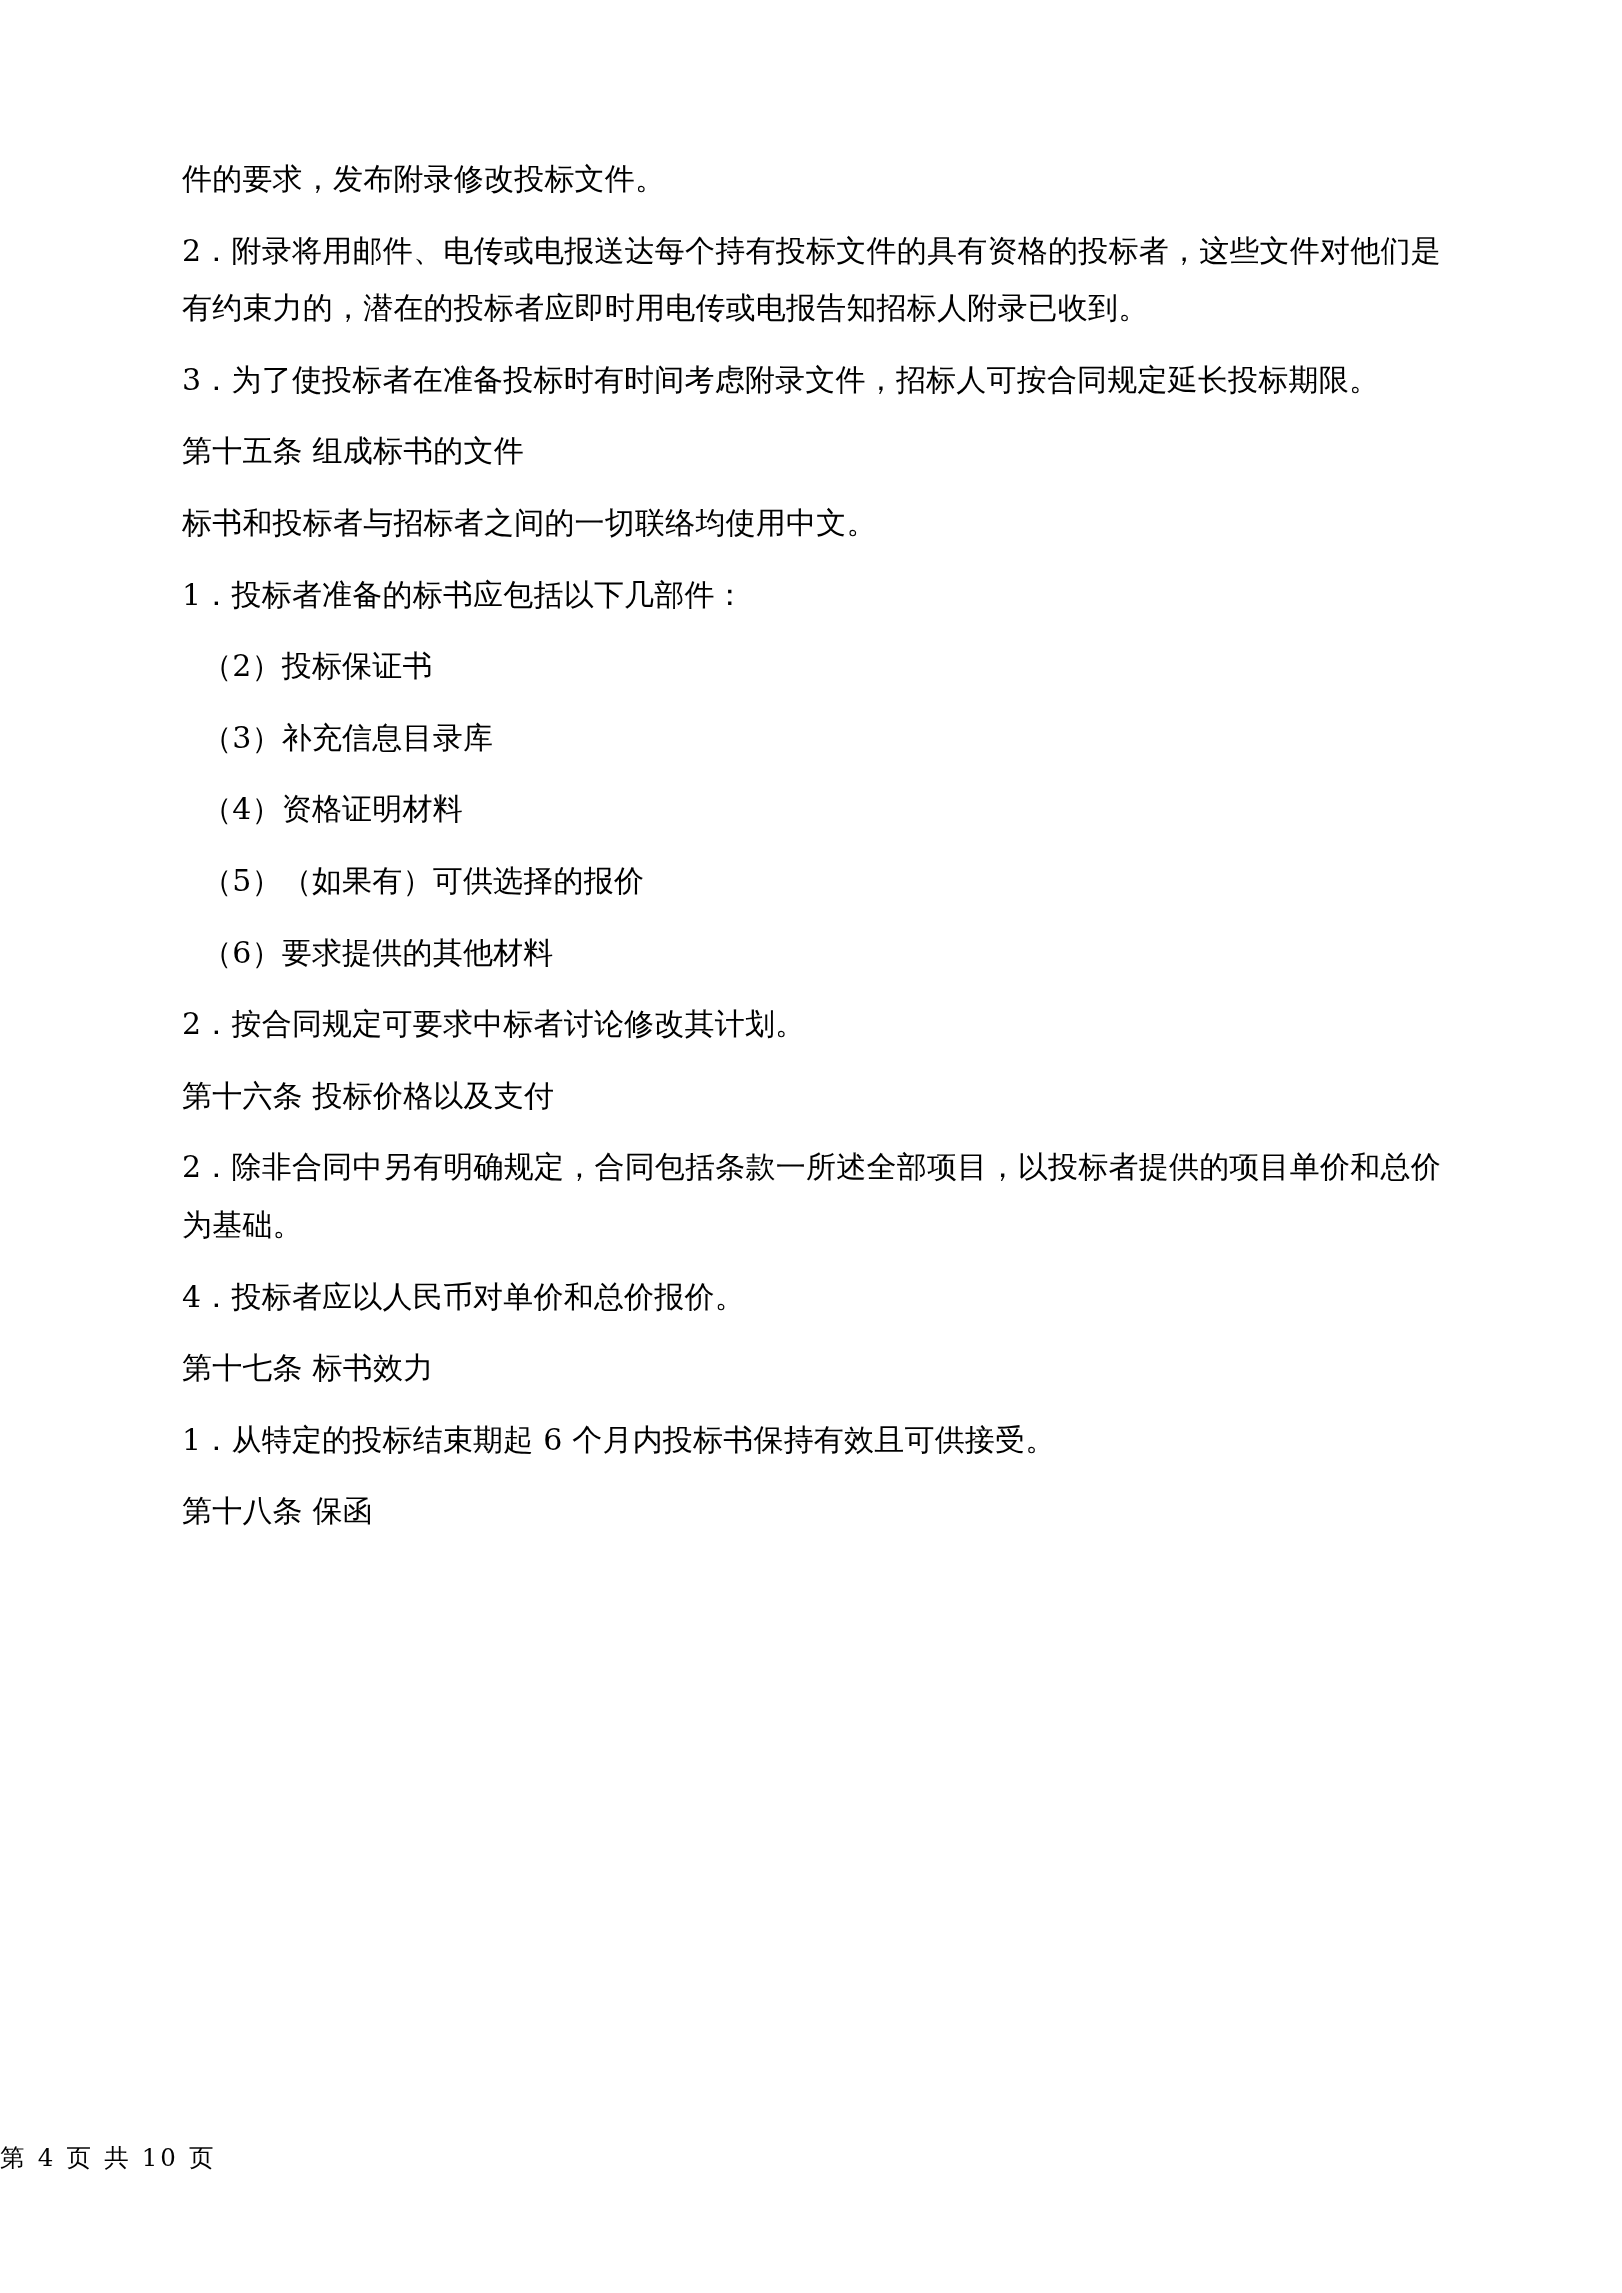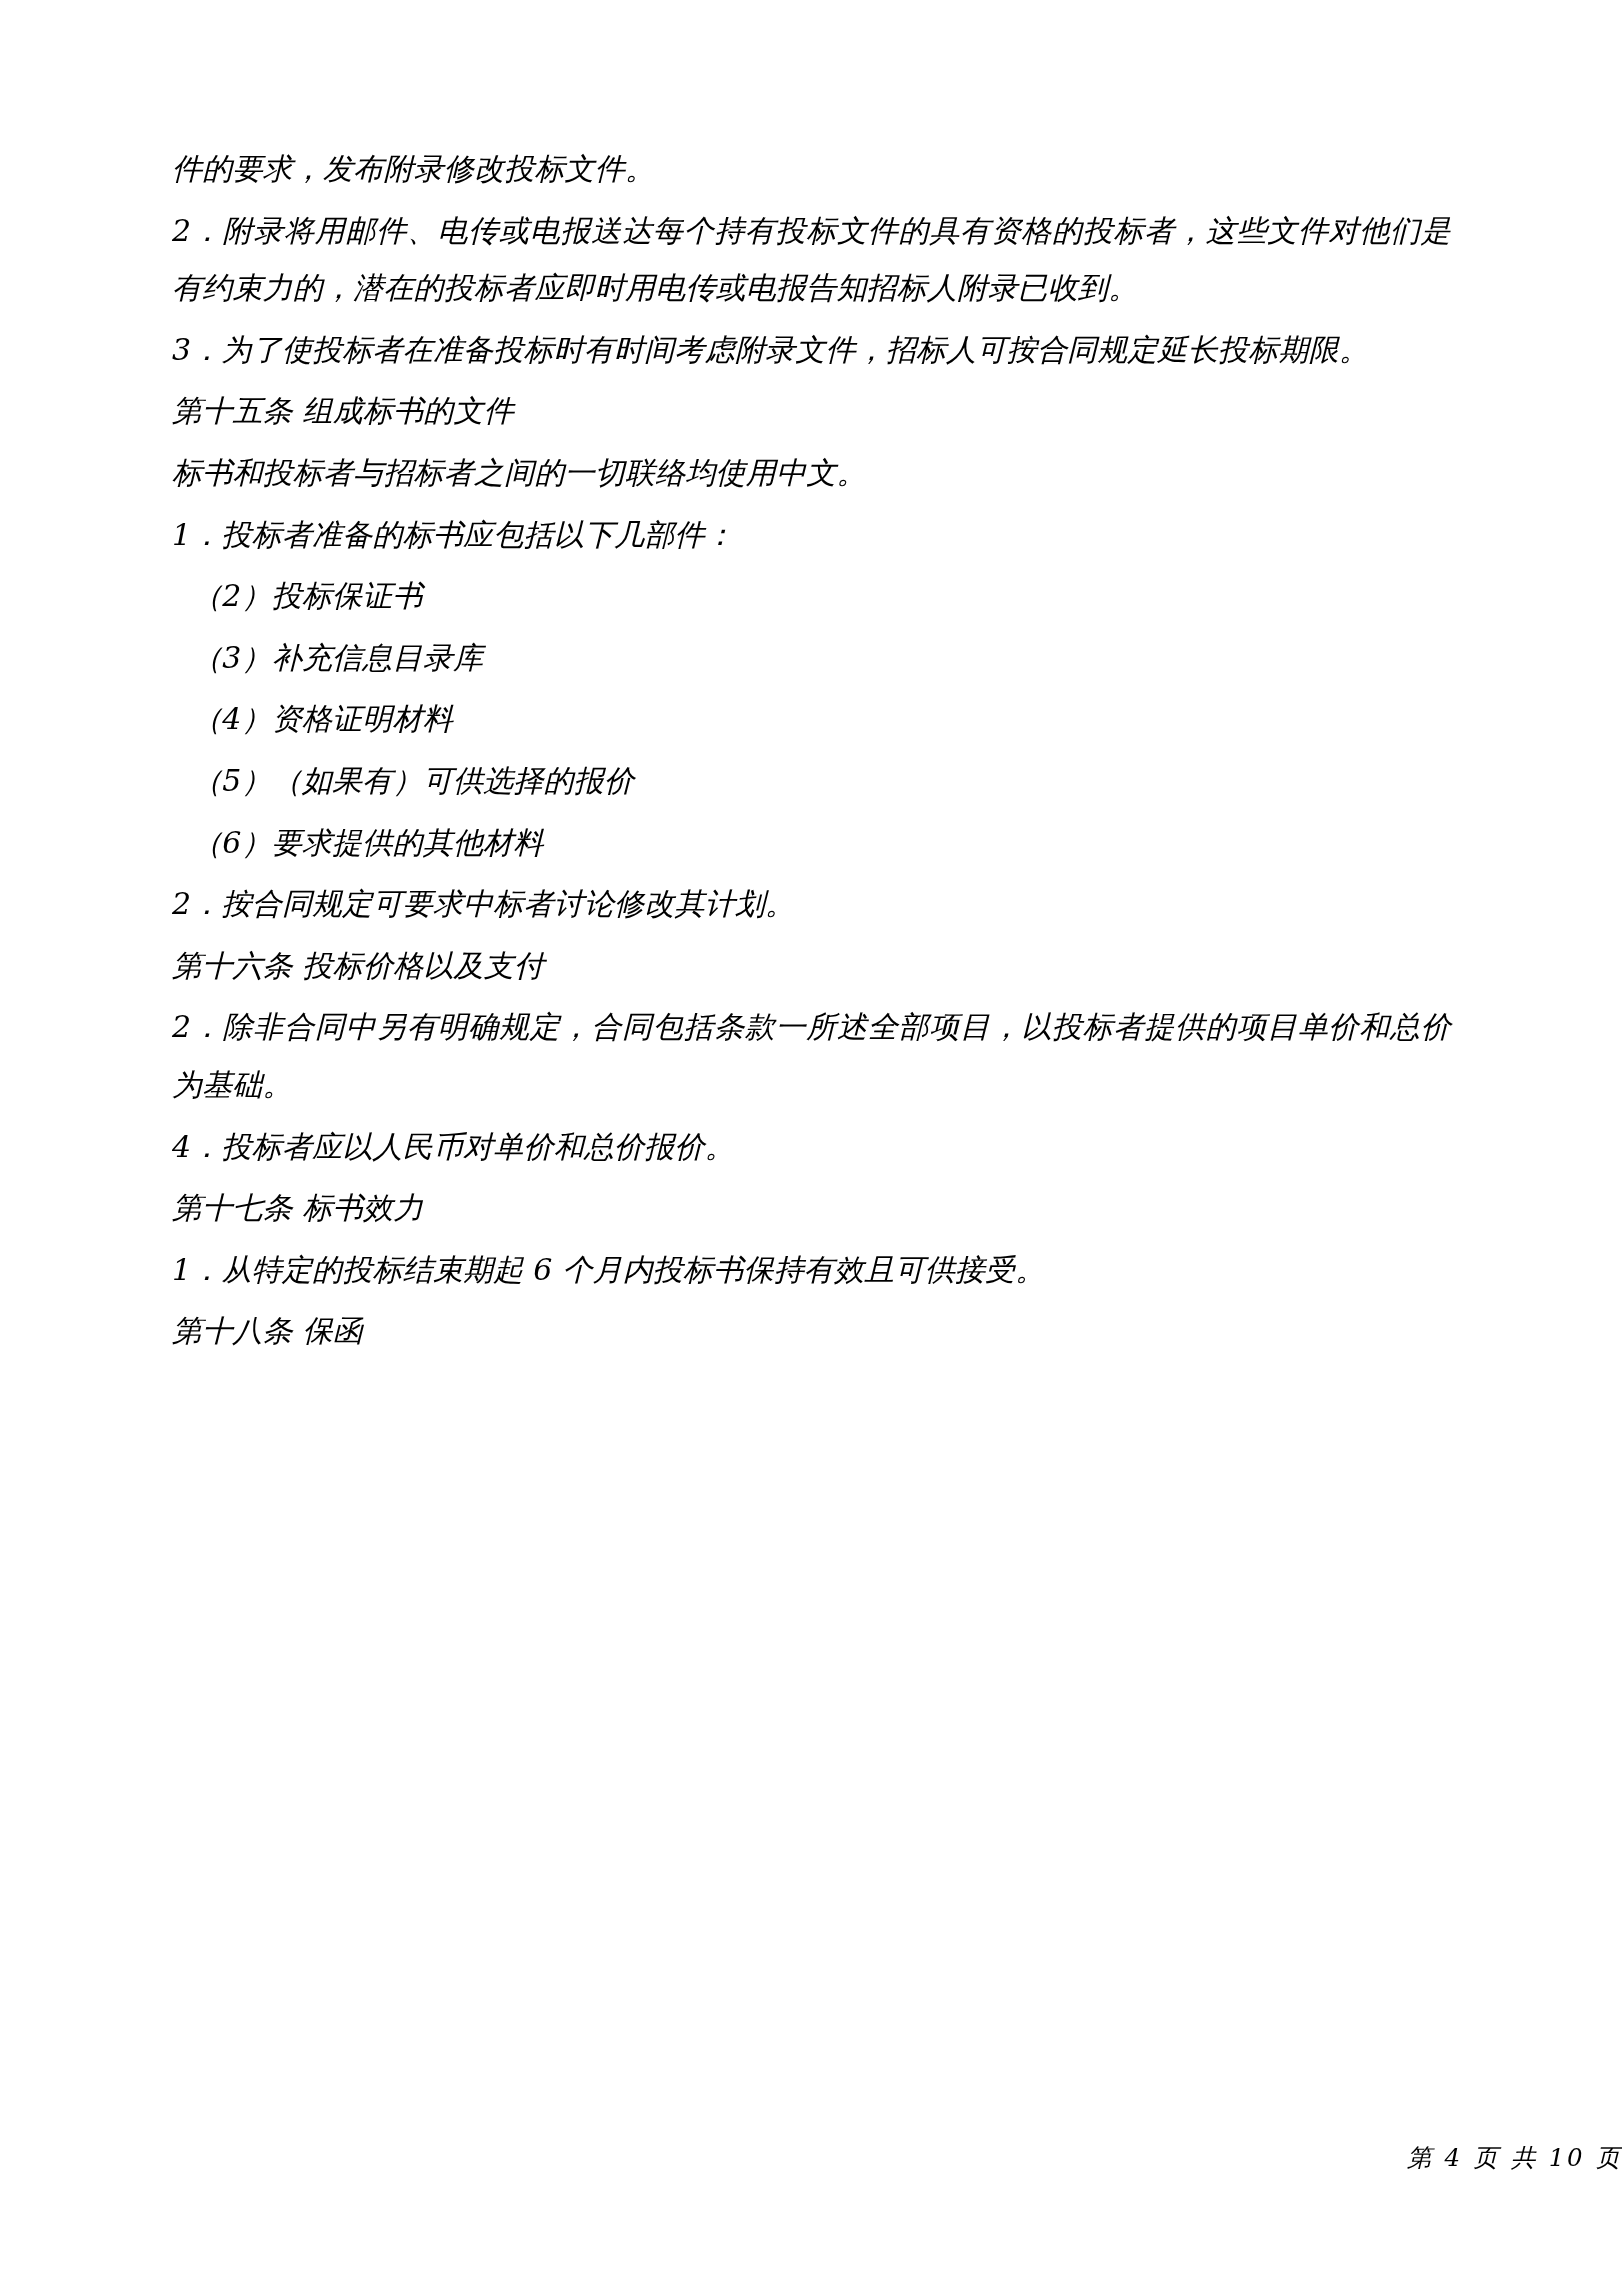--- a/index.html
+++ b/index.html
@@ -17,38 +17,36 @@
     font-family: "DejaVu Serif", "Liberation Serif", serif;
     color: #000000;
   }
   .doc-body {
     font-size: 30px;
     line-height: 1.92;
     text-align: justify;
     letter-spacing: 0.2px;
   }
   .para {
-    margin: 4px;
+    margin: 14px;
     text-indent: 0;
-    font-style: italic;
   }
   .para.indent1 {
     padding-left: 20px;
   }
   .footer {
     position: absolute;
     left: 0;
     right: 0;
     bottom: 120px;
-    text-align: right;
+    text-align: left;
     font-size: 24.5px;
     font-family: "DejaVu Serif", "Liberation Serif", serif;
     letter-spacing: 2.7px;
     color: #000000;
-    font-style: italic;
   }
 </style>
 </head>
 <body>
 
 <div class="page">
   <div class="doc-body">
     <p class="para">件的要求，发布附录修改投标文件。</p>
     <p class="para">2．附录将用邮件、电传或电报送达每个持有投标文件的具有资格的投标者，这些文件对他们是有约束力的，潜在的投标者应即时用电传或电报告知招标人附录已收到。</p>
     <p class="para">3．为了使投标者在准备投标时有时间考虑附录文件，招标人可按合同规定延长投标期限。</p>

